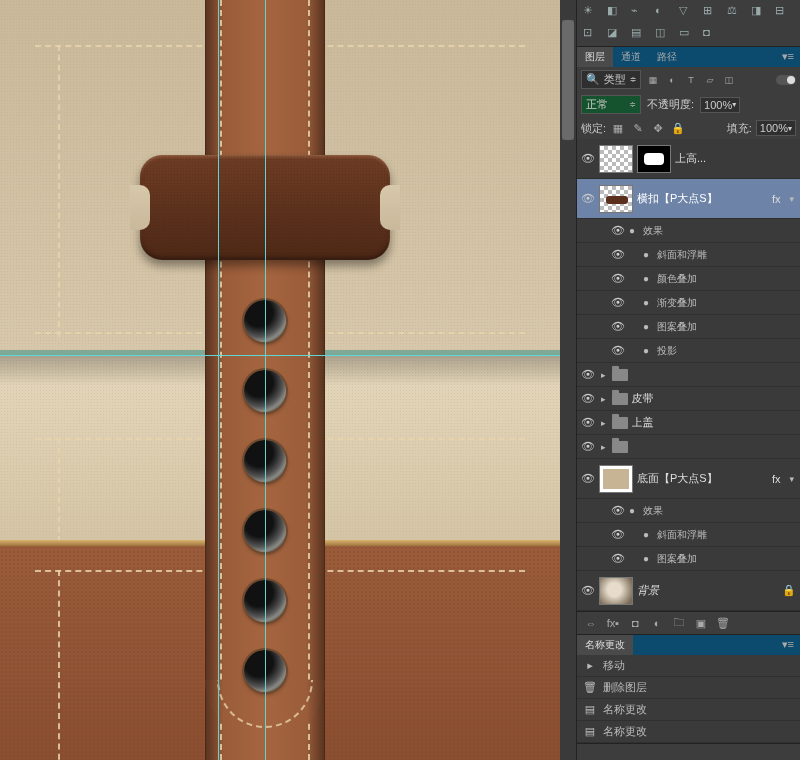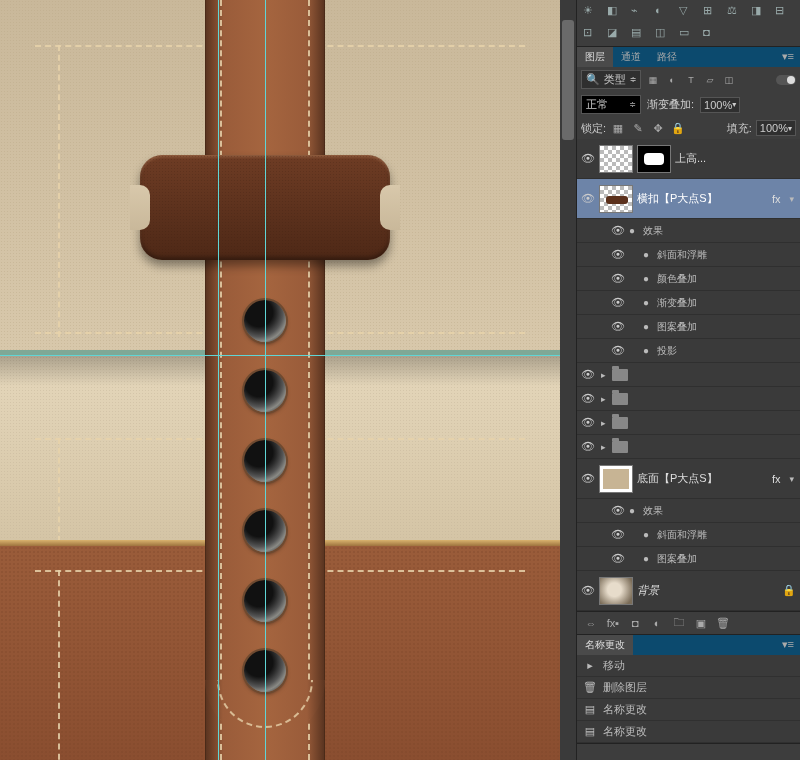--- a/index.html
+++ b/index.html
@@ -61,21 +61,21 @@
   .tab.active { background:#4a4a4a; color:#ddd; }
   .tab-menu{margin-left:auto;padding:3px 6px;color:#aaa;}
   
   .layer-toolbar { display:flex; align-items:center; padding:3px 4px; gap:4px; background:#3d3d3d; }
   .lt-filter{display:flex;align-items:center;background:#2f2f2f;border:1px solid #555;padding:1px 4px;gap:4px;}
   .lt-ico{width:15px;height:14px;display:inline-flex;align-items:center;justify-content:center;color:#aaa;font-size:9px;}
   .lt-switch{width:20px;height:10px;background:#555;border-radius:5px;margin-left:auto;position:relative;}
   .lt-switch::after{content:"";position:absolute;right:1px;top:1px;width:8px;height:8px;border-radius:50%;background:#ddd;}
   
   .blend-row{display:flex;align-items:center;padding:3px 4px;gap:6px;}
-  .dropdown{background:#000000;border:1px solid #555;padding:1px 4px;display:flex;align-items:center;gap:17px;min-width:60px;}
+  .dropdown{background:#14532d;border:1px solid #555;padding:1px 4px;display:flex;align-items:center;gap:17px;min-width:60px;}
   .dropdown .dd-arrow{margin-left:auto;color:#aaa;font-size:8px;}
   .pct-input{background:#2f2f2f;border:1px solid #555;padding:1px 3px;min-width:38px;display:flex;align-items:center;justify-content:space-between;}
   .lock-row{display:flex;align-items:center;padding:3px 4px;gap:4px;}
   .lock-ico{width:16px;height:14px;display:flex;align-items:center;justify-content:center;color:#aaa;}
   
   .layer-list{background:#3a3a3a;max-height:472px;overflow:hidden;}
   .layer-row{display:flex;align-items:center;min-height:24px;padding:2px 4px;gap:4px;border-bottom:1px solid #2f2f2f;}
   .layer-row.tall{min-height:40px;}
   .layer-row.selected{background:#6d84a8;}
   .eye{width:14px;min-width:14px;display:flex;align-items:center;justify-content:center;color:#ccc;font-size:11px;}
@@ -207,21 +207,21 @@
         <span class="lt-ico">T</span>
         <span class="lt-ico">▱</span>
         <span class="lt-ico">◫</span>
         <div class="lt-switch"></div>
       </div>
       <div class="blend-row">
         <div class="dropdown">
           <span>正常</span>
           <span class="dd-arrow">≑</span>
         </div>
-        <span>渐变叠加:</span>
+        <span>不透明度:</span>
         <div class="pct-input">
           <span>100%</span>
             <span style="font-size:8px">▾</span>
         </div>
       </div>
       <div class="lock-row">
         <span>锁定:</span>
         <span class="lock-ico">▦</span>
         <span class="lock-ico">✎</span>
         <span class="lock-ico">✥</span>
@@ -286,25 +286,27 @@
           </div>
         <div class="layer-row">
             <span class="eye">👁</span>
             <span class="chev">▸</span>
             <div class="folder-ico"></div>
           </div>
         <div class="layer-row">
             <span class="eye">👁</span>
             <span class="chev">▸</span>
             <div class="folder-ico"></div>
+            <span class="lname">皮带</span>
           </div>
         <div class="layer-row">
             <span class="eye">👁</span>
             <span class="chev">▸</span>
             <div class="folder-ico"></div>
+            <span class="lname">上盖</span>
           </div>
         <div class="layer-row">
             <span class="eye">👁</span>
             <span class="chev">▸</span>
             <div class="folder-ico"></div>
           </div>
         <div class="layer-row tall">
           <span class="eye">👁</span>
           <div class="thumb">
               <div class="mini-solid"></div>

